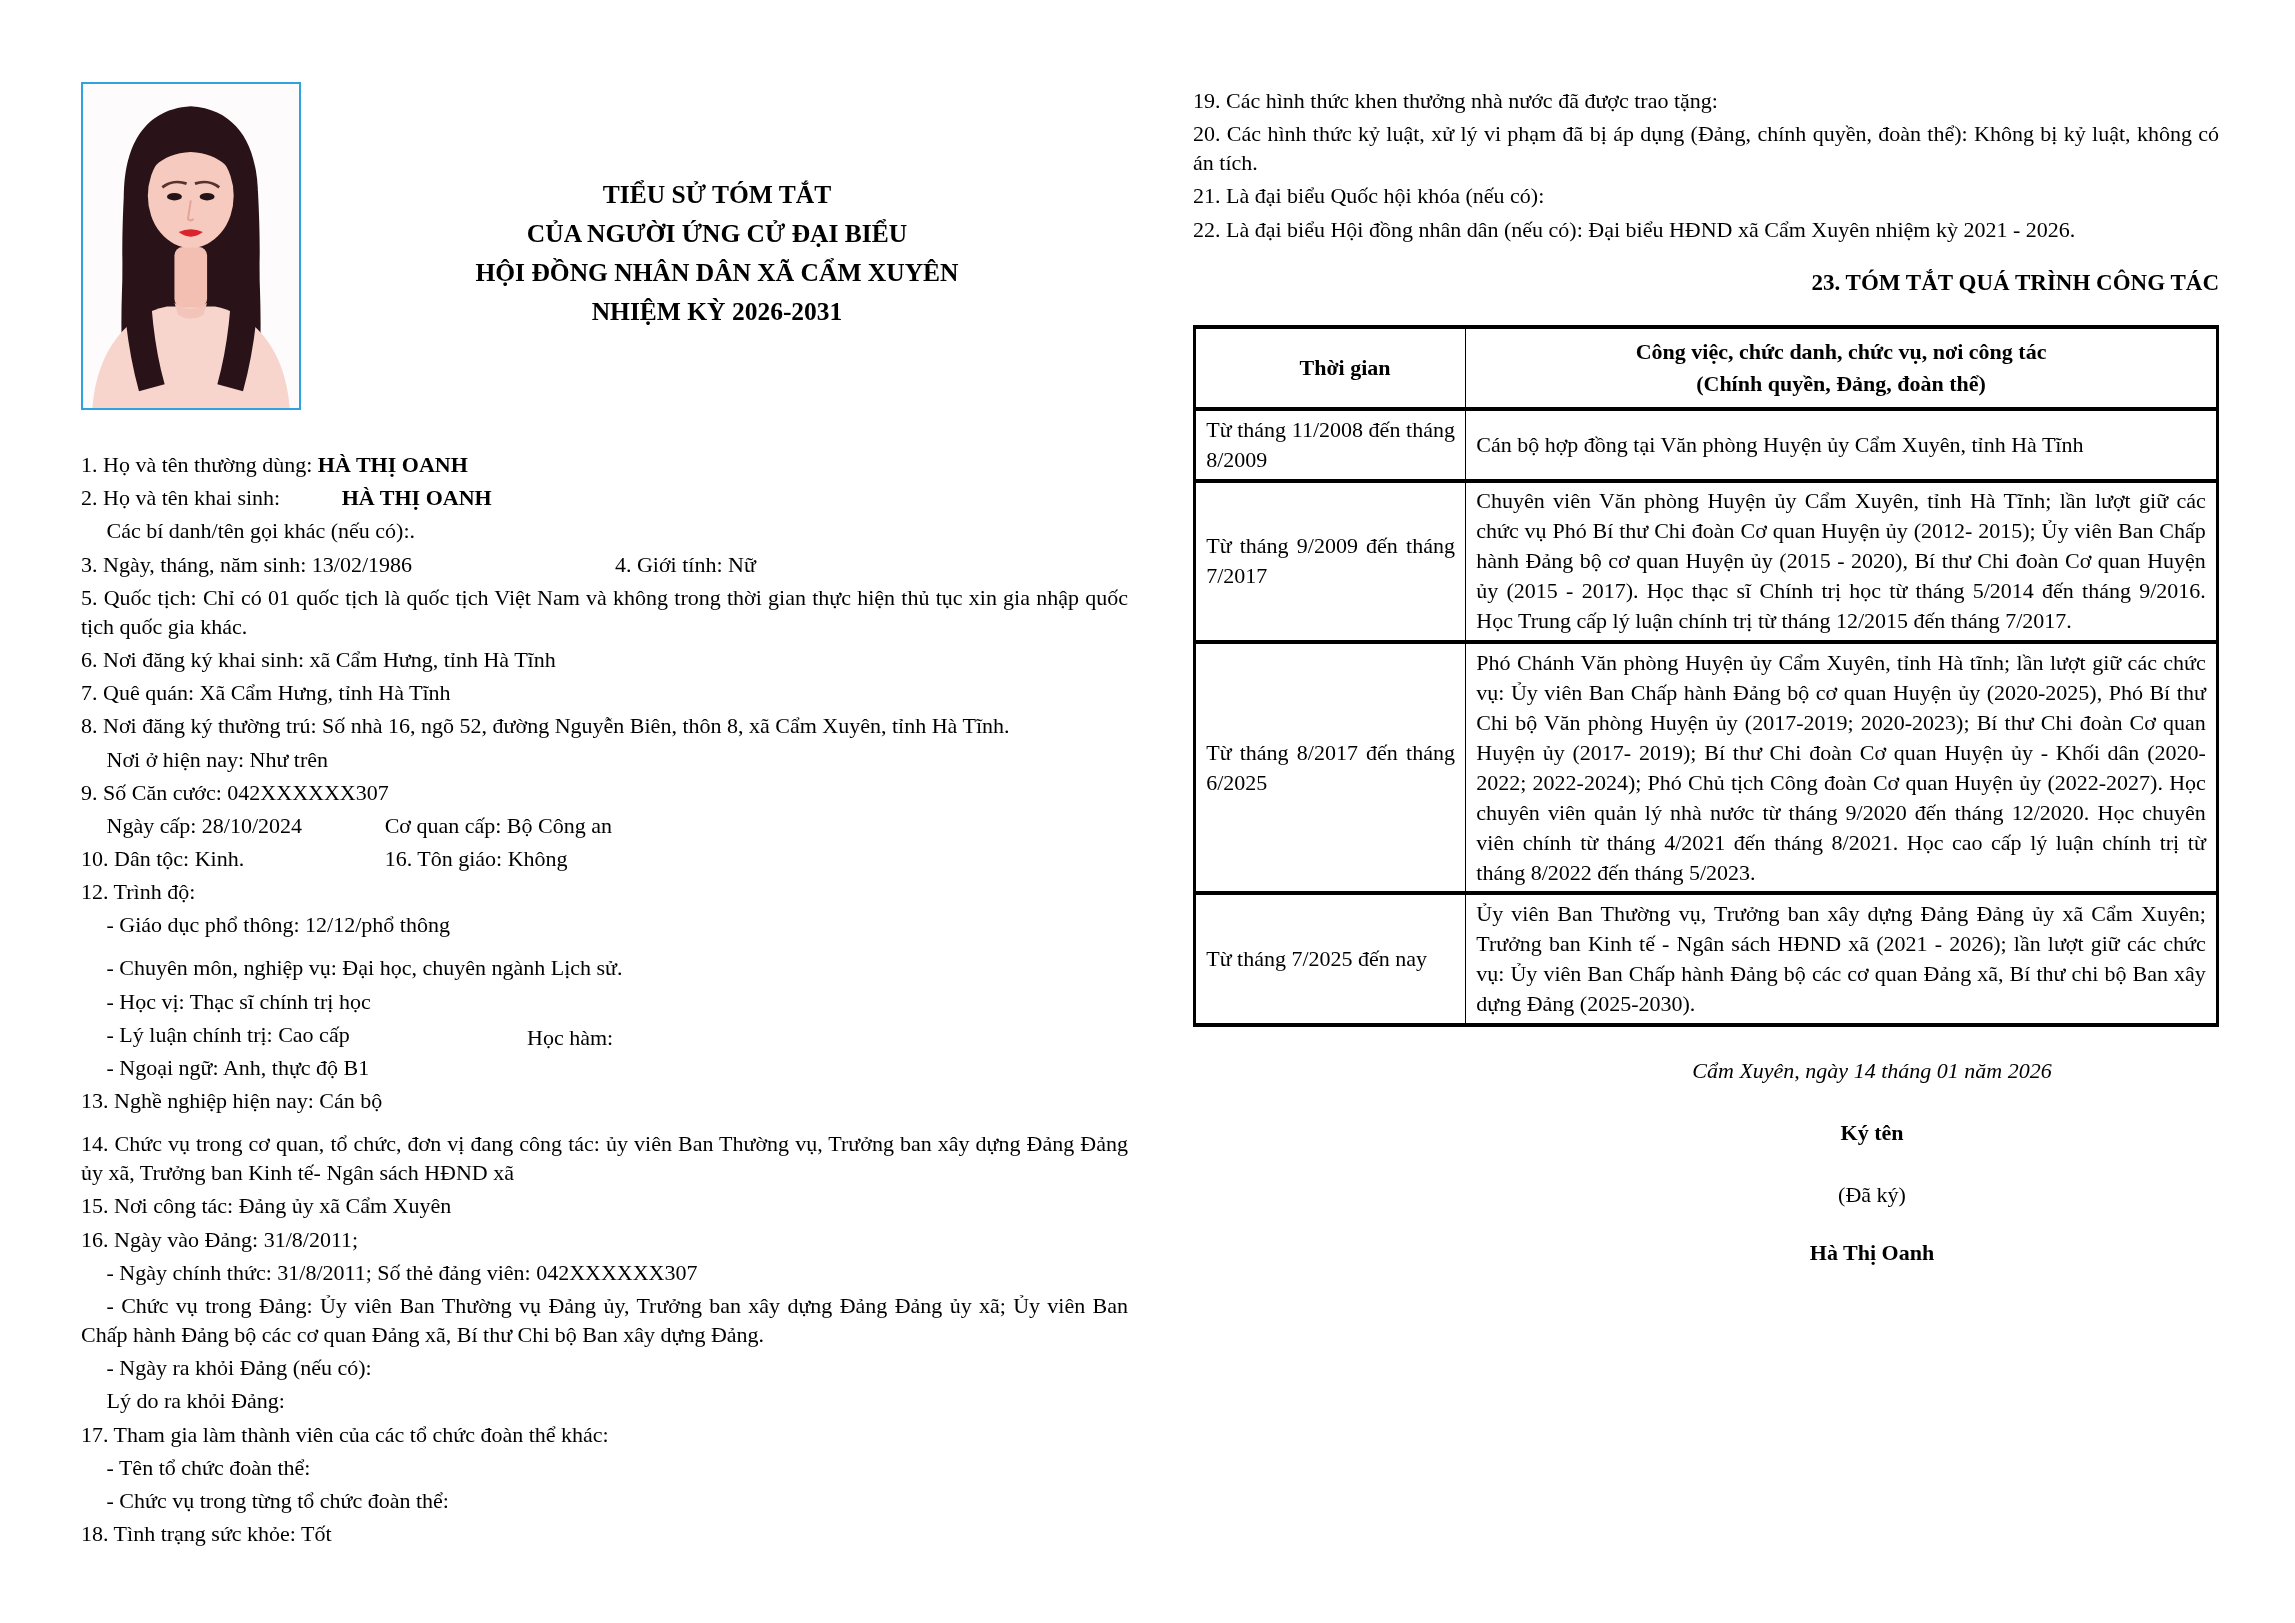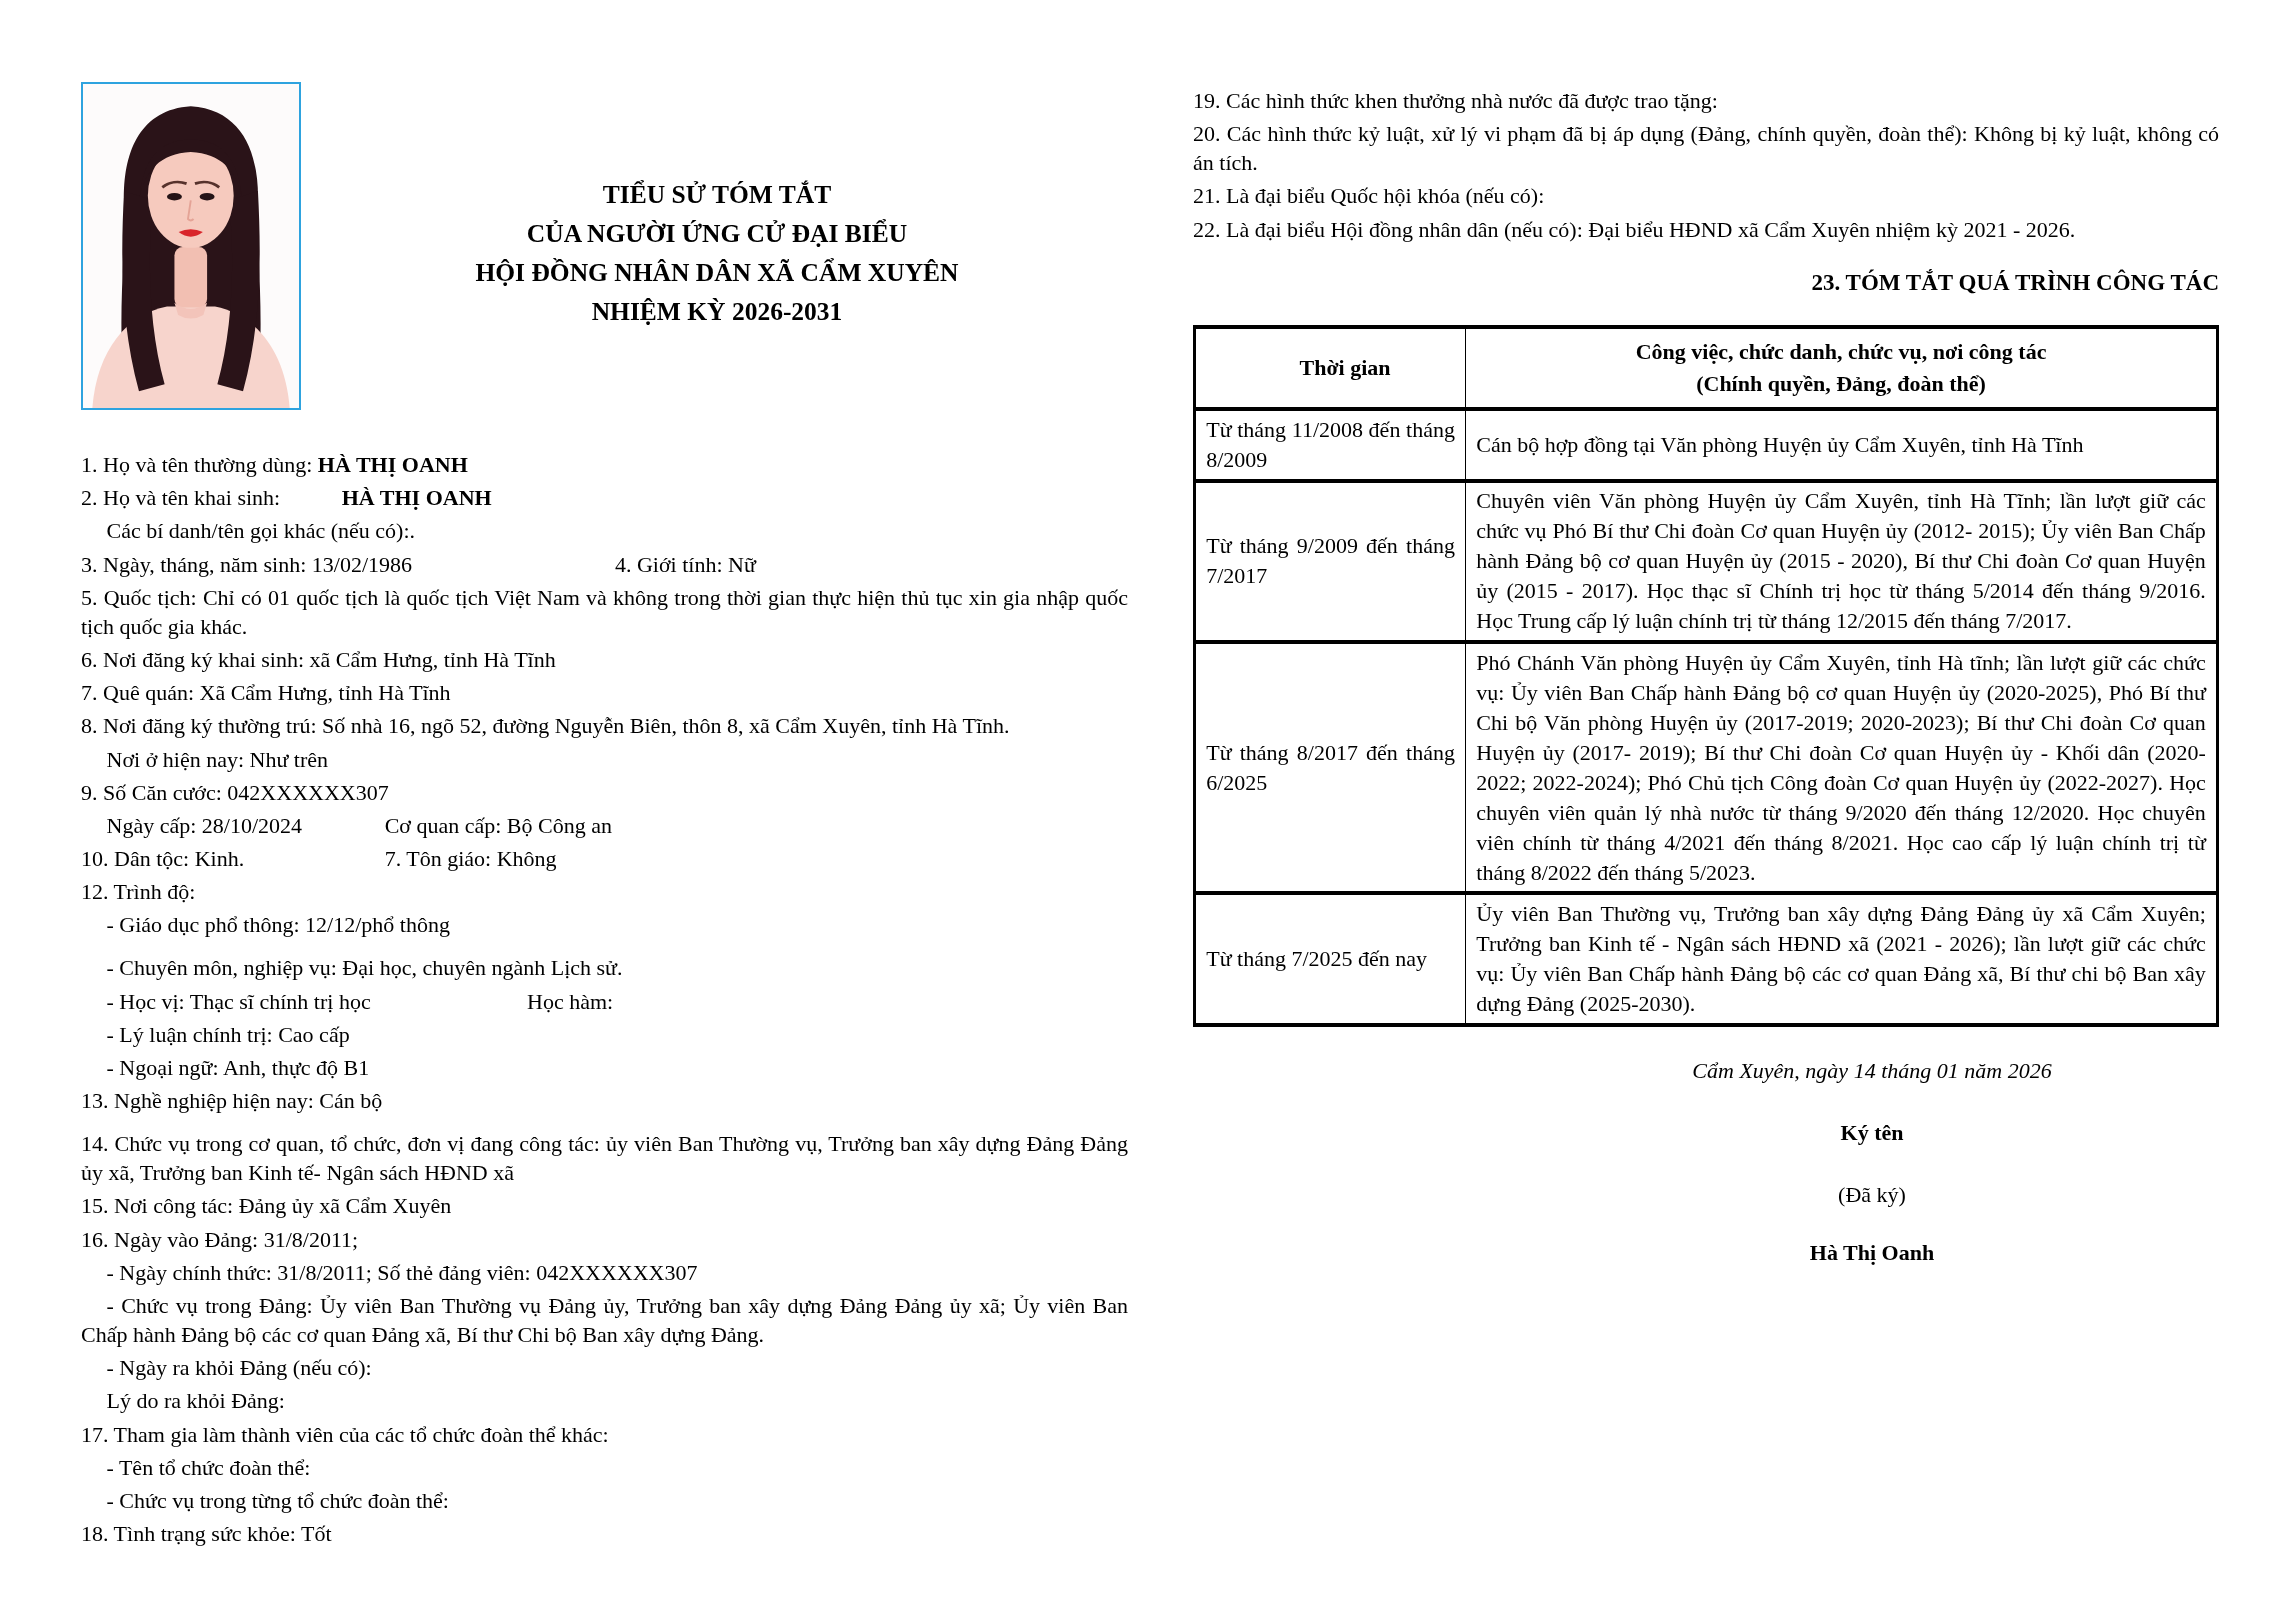--- a/index.html
+++ b/index.html
@@ -30,21 +30,21 @@
   .line{position:relative;line-height:29px;margin-top:4.2px;}
   .line.first{margin-top:0;}
   .gap-lg{margin-top:14px;}
   .ind{padding-left:25.5px;}
   .ind-first{text-indent:25.5px;}
   .just{text-align:justify;}
   .b{font-weight:bold;}
   .sp{margin-left:56px;}
   .seg2{position:absolute;top:0;}
   .at29{left:29%;}
-  .at43{left:42.6%;}
+  .at43{left:42.6%;margin-top:36px;}
   .at51{left:51%;}
 
   
   .sec-title{text-align:right;font-weight:bold;font-size:23px;line-height:29px;margin-top:24px;margin-bottom:28px;}
 
   
   table.work{width:100%;border-collapse:collapse;border:3.2px solid #000;}
   th,td{
     border-left:1.9px solid #000;border-right:1.9px solid #000;
     border-top:4.2px solid #000;border-bottom:4.2px solid #000;
@@ -99,21 +99,21 @@
     <div class="line"><span>2. Họ và tên khai sinh: </span><span class="b sp">HÀ THỊ OANH</span></div>
     <div class="line ind">Các bí danh/tên gọi khác (nếu có):.</div>
     <div class="line"><span>3. Ngày, tháng, năm sinh: 13/02/1986</span><span class="seg2 at51">4. Giới tính: Nữ</span></div>
     <div class="line just">5. Quốc tịch: Chỉ có 01 quốc tịch là quốc tịch Việt Nam và không trong thời gian thực hiện thủ tục xin gia nhập quốc tịch quốc gia khác.</div>
     <div class="line">6. Nơi đăng ký khai sinh: xã Cẩm Hưng, tỉnh Hà Tĩnh</div>
     <div class="line">7. Quê quán: Xã Cẩm Hưng, tỉnh Hà Tĩnh</div>
     <div class="line just">8. Nơi đăng ký thường trú: Số nhà 16, ngõ 52, đường Nguyễn Biên, thôn 8, xã Cẩm Xuyên, tỉnh Hà Tĩnh.</div>
     <div class="line ind">Nơi ở hiện nay: Như trên</div>
     <div class="line">9. Số Căn cước: 042XXXXXX307</div>
     <div class="line ind"><span>Ngày cấp: 28/10/2024</span><span class="seg2 at29">Cơ quan cấp: Bộ Công an</span></div>
-    <div class="line"><span>10. Dân tộc: Kinh.</span><span class="seg2 at29">7. Tôn giáo: Không</span></div>
+    <div class="line"><span>10. Dân tộc: Kinh.</span><span class="seg2 at29">16. Tôn giáo: Không</span></div>
     <div class="line">12. Trình độ:</div>
     <div class="line ind">- Giáo dục phổ thông: 12/12/phổ thông</div>
     <div class="line ind gap-lg">- Chuyên môn, nghiệp vụ: Đại học, chuyên ngành Lịch sử.</div>
     <div class="line ind"><span>- Học vị: Thạc sĩ chính trị học</span><span class="seg2 at43">Học hàm:</span></div>
     <div class="line ind">- Lý luận chính trị: Cao cấp</div>
     <div class="line ind">- Ngoại ngữ: Anh, thực độ B1</div>
     <div class="line">13. Nghề nghiệp hiện nay: Cán bộ</div>
     <div class="line just gap-lg">14. Chức vụ trong cơ quan, tổ chức, đơn vị đang công tác: ủy viên Ban Thường vụ, Trưởng ban xây dựng Đảng Đảng ủy xã, Trưởng ban Kinh tế- Ngân sách HĐND xã</div>
     <div class="line">15. Nơi công tác: Đảng ủy xã Cẩm Xuyên</div>
     <div class="line">16. Ngày vào Đảng: 31/8/2011;</div>

